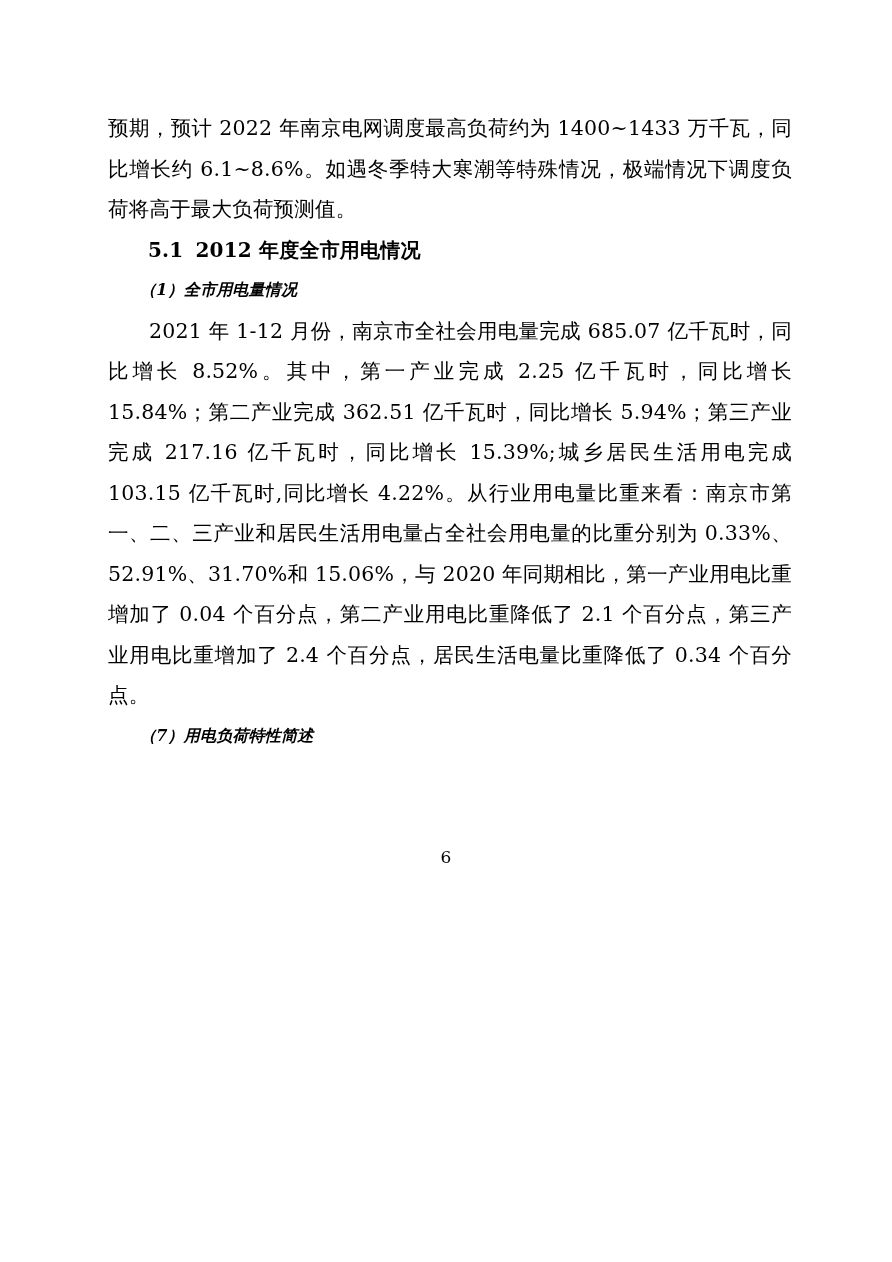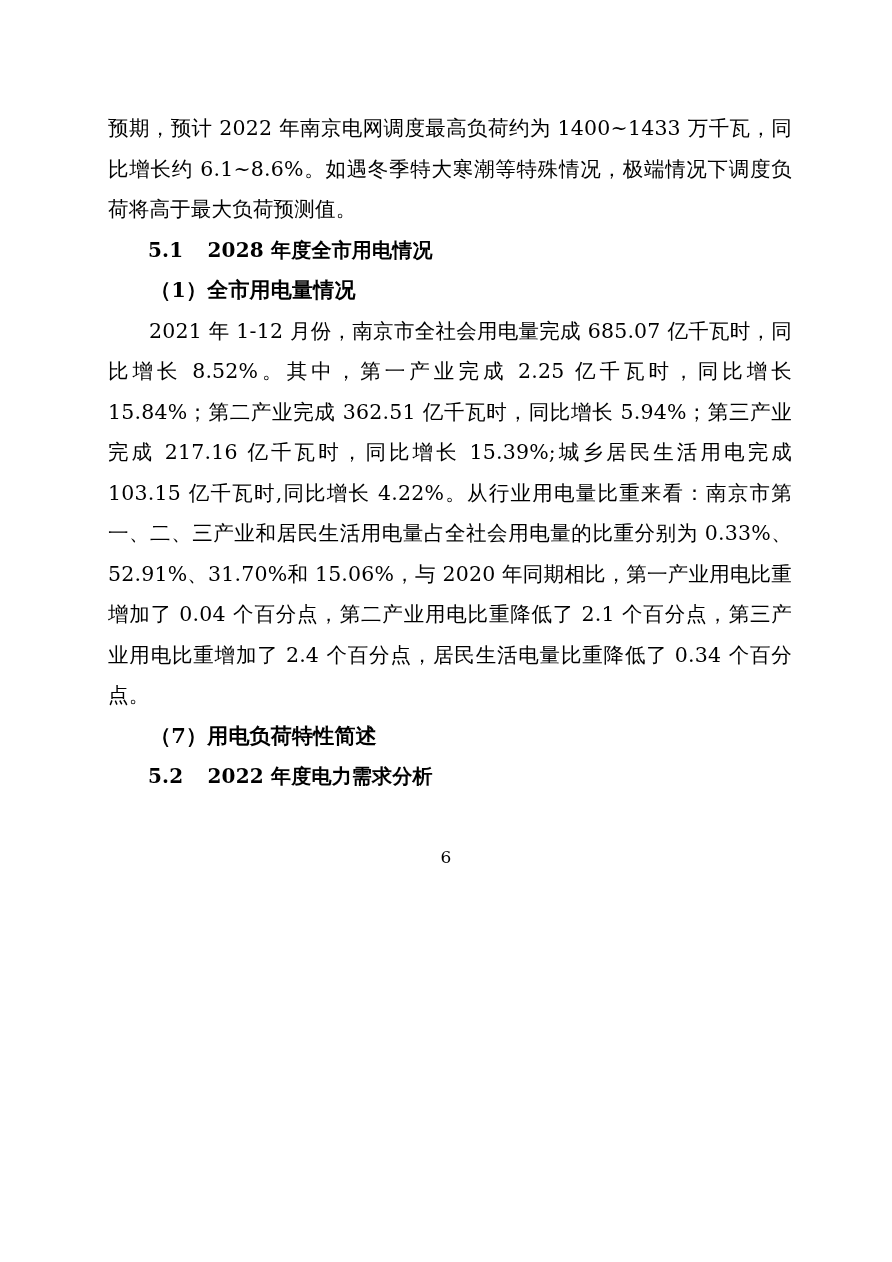--- a/index.html
+++ b/index.html
@@ -43,57 +43,57 @@
     text-indent: 0;
   }
   .heading2 {
     font-size: 20px;
     line-height: 40.5px;
     font-weight: bold;
     text-indent: 2em;
     letter-spacing: 0.2px;
   }
   .heading2 .num {
-    margin-right: 24px;
+    margin-right: 12px;
   }
   .heading3 {
-    font-size: 21px;
+    font-size: 16px;
     line-height: 40.5px;
     font-weight: bold;
     text-indent: 2em;
     letter-spacing: 0.2px;
+    font-style: italic;
   }
   .footer {
     position: absolute;
     left: 0;
     right: 0;
     bottom: 64px;
     text-align: center;
     font-size: 17px;
     font-family: "DejaVu Serif", "Liberation Serif", serif;
     color: #000;
   }
 </style>
 </head>
 <body>
 
 <div class="page">
   <div class="doc-body">
 
     <p class="para first">预期，预计 2022 年南京电网调度最高负荷约为 1400~1433 万千瓦，同比增长约 6.1~8.6%。如遇冬季特大寒潮等特殊情况，极端情况下调度负荷将高于最大负荷预测值。</p>
 
-    <h3 class="heading2"><span class="num">5.1</span><span>2028 年度全市用电情况</span></h3>
+    <h3 class="heading2"><span class="num">5.1</span><span>2012 年度全市用电情况</span></h3>
 
     <h4 class="heading3">（1）全市用电量情况</h4>
 
     <p class="para">2021 年 1-12 月份，南京市全社会用电量完成 685.07 亿千瓦时，同比增长 8.52%。其中，第一产业完成 2.25 亿千瓦时，同比增长 15.84%；第二产业完成 362.51 亿千瓦时，同比增长 5.94%；第三产业完成 217.16 亿千瓦时，同比增长 15.39%;城乡居民生活用电完成 103.15 亿千瓦时,同比增长 4.22%。从行业用电量比重来看：南京市第一、二、三产业和居民生活用电量占全社会用电量的比重分别为 0.33%、52.91%、31.70%和 15.06%，与 2020 年同期相比，第一产业用电比重增加了 0.04 个百分点，第二产业用电比重降低了 2.1 个百分点，第三产业用电比重增加了 2.4 个百分点，居民生活电量比重降低了 0.34 个百分点。</p>
 
     <h4 class="heading3">（7）用电负荷特性简述</h4>
 
 
-    <h3 class="heading2"><span class="num">5.2</span><span>2022 年度电力需求分析</span></h3>
 
 
 
   </div>
 
   <div class="footer">6</div>
 </div>
 
 </body></html>

